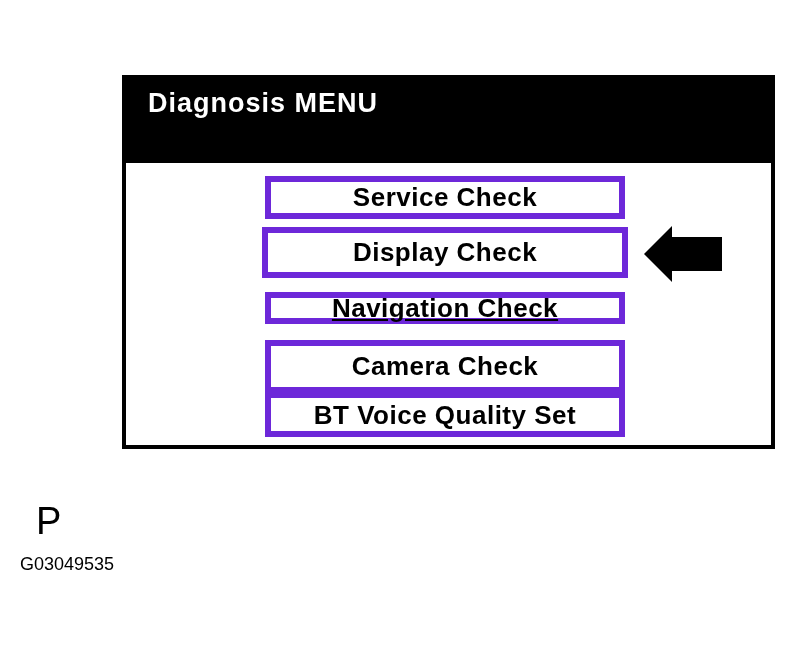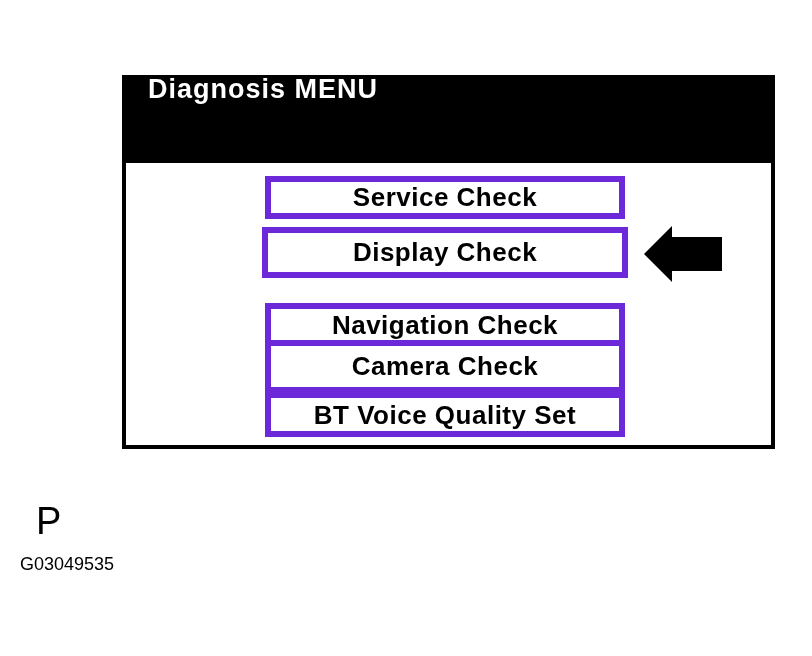--- a/index.html
+++ b/index.html
@@ -23,20 +23,21 @@
     background: #ffffff;
   }
   .screen-header {
     position: absolute;
     left: -4px;
     top: -4px;
     width: 653px;
     height: 88px;
     background: #000000;
     color: #ffffff;
+    padding-top: 14px;
     padding-left: 26px;
   }
   .screen-title {
     font-size: 27px;
     font-weight: bold;
     letter-spacing: 1px;
     line-height: 1.1;
   }
   .menu-button {
     position: absolute;
@@ -52,21 +53,21 @@
     letter-spacing: 0.5px;
     cursor: pointer;
   }
   .menu-button.selected {
     left: 136px;
     width: 366px;
     border-width: 6px;
   }
   .btn-1 { top: 97px;  height: 43px; }
   .btn-2 { top: 148px; height: 51px; }
-  .btn-3 { top: 224px; height: 44px; }
+  .btn-3 { top: 213px; height: 32px; text-decoration: underline; }
   .btn-4 { top: 261px; height: 53px; }
   .btn-5 { top: 313px; height: 45px; align-items: flex-end; }
   .selection-arrow {
     position: absolute;
     left: 644px;
     top: 226px;
     width: 79px;
     height: 57px;
   }
   .page-label {

